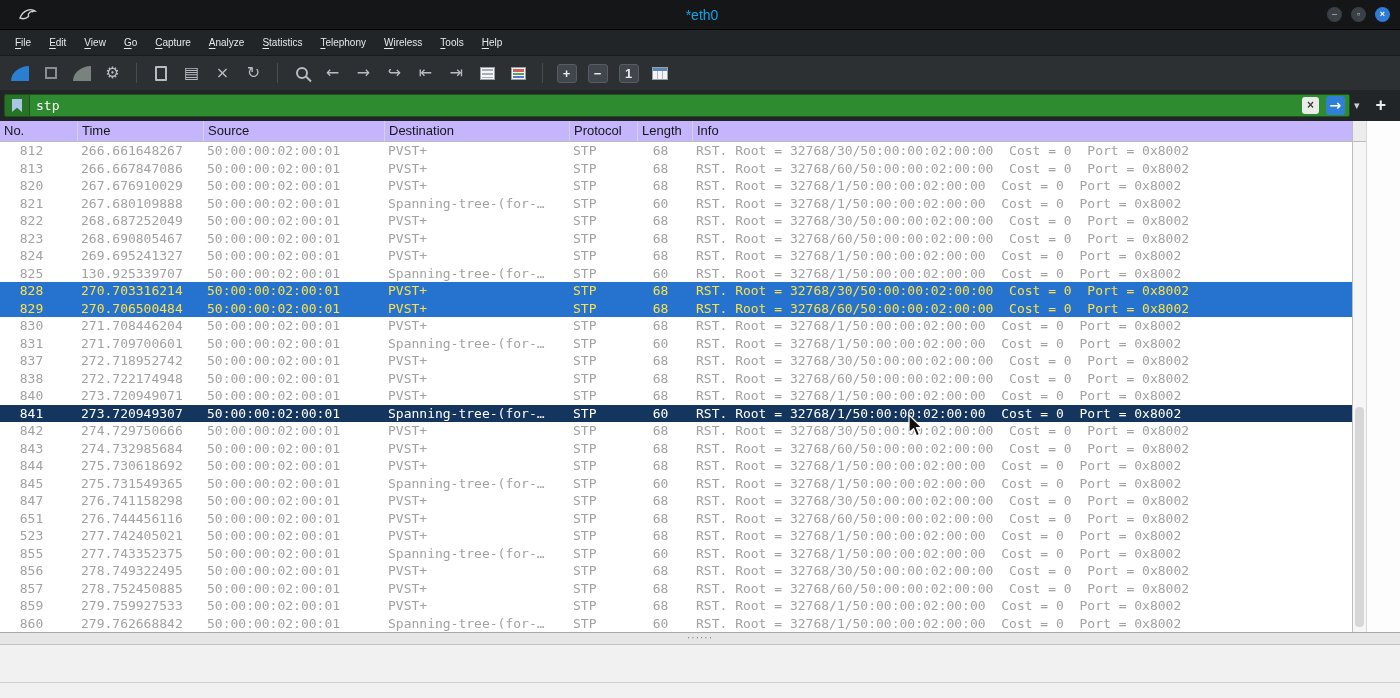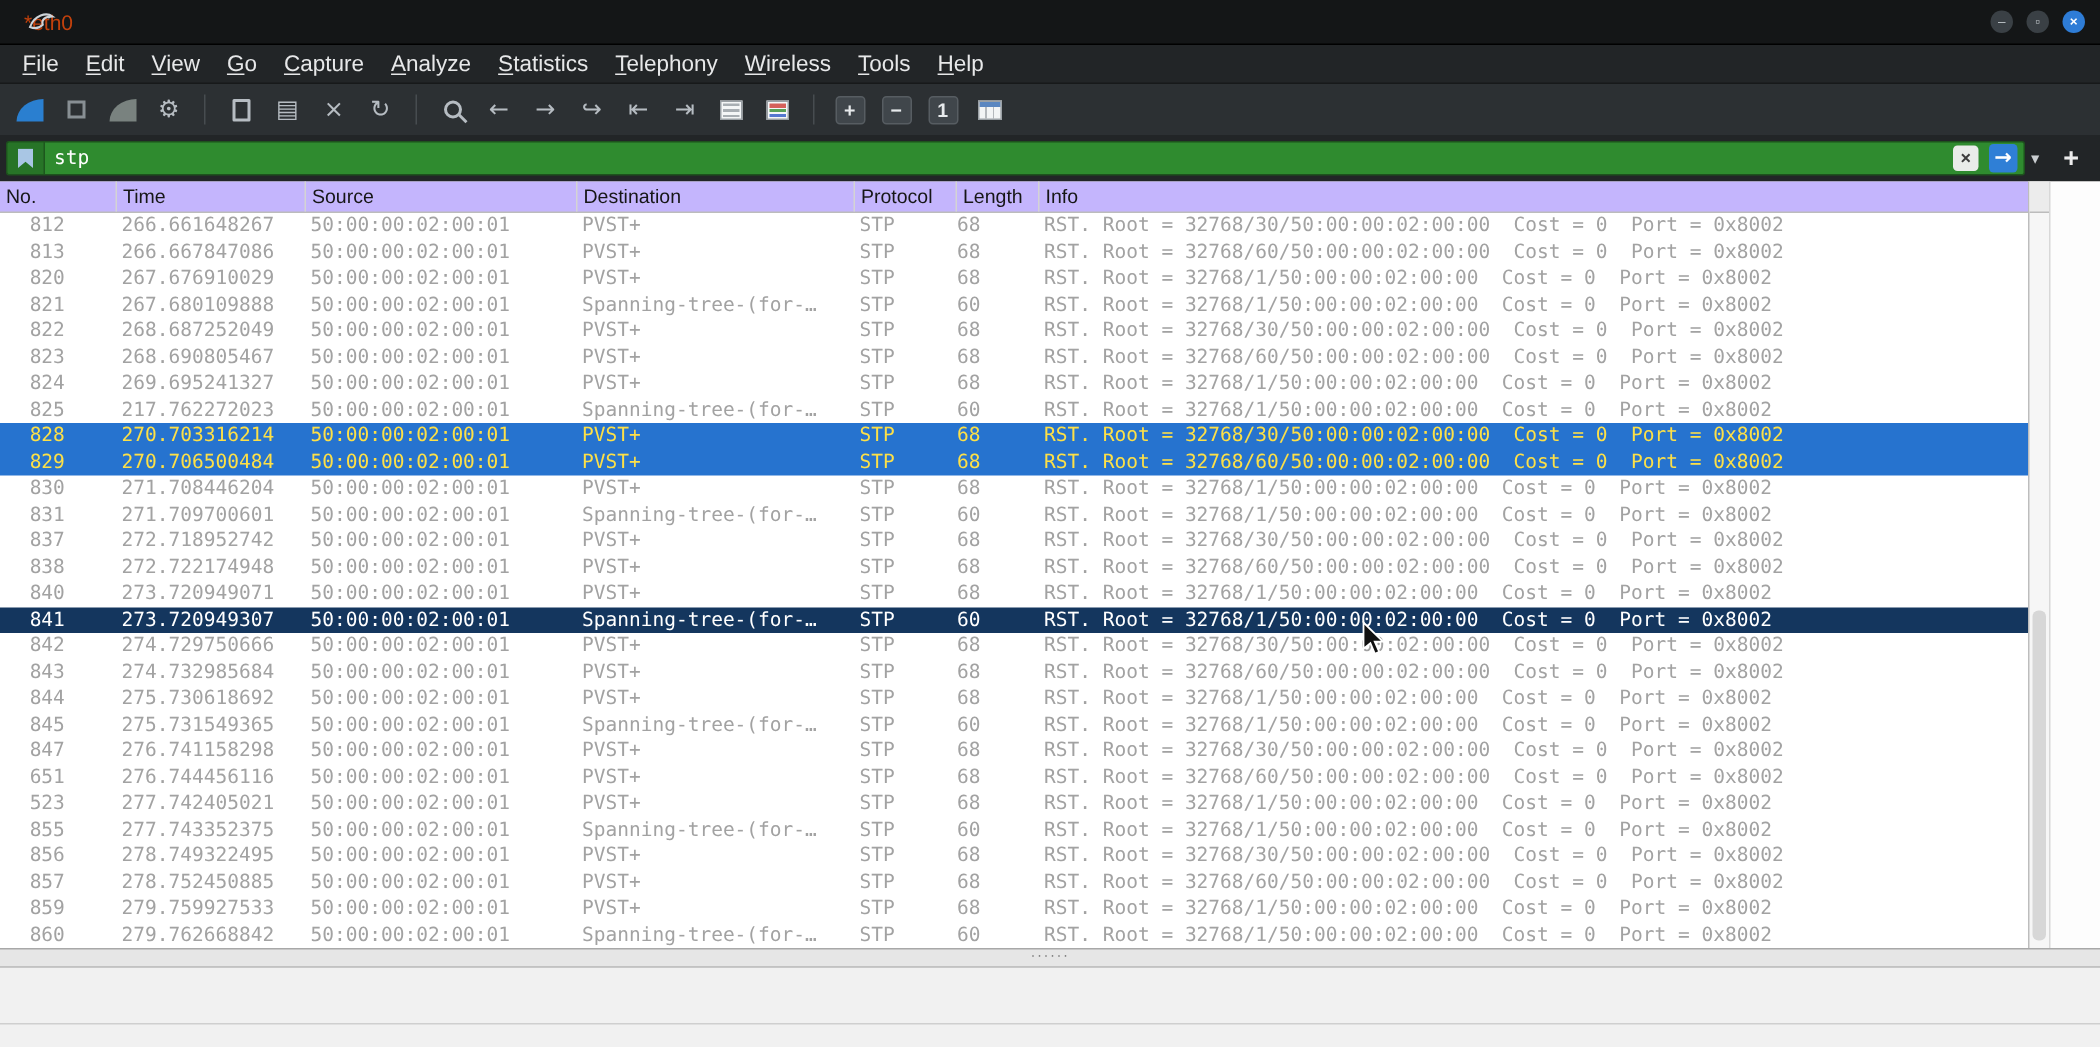--- a/index.html
+++ b/index.html
@@ -3,31 +3,31 @@
 <meta charset="utf-8">
 <style>
   *{box-sizing:border-box;margin:0;padding:0}
   html,body{width:1400px;height:698px;overflow:hidden;background:#0e0f10;
     font-family:"Liberation Sans",sans-serif}
   .window{width:1400px;height:698px;display:flex;flex-direction:column;position:relative}
 
   
   .titlebar{height:30px;background:#141617;display:flex;align-items:center;
     padding:0 10px 0 18px;position:relative;border-bottom:1px solid #000;flex:0 0 30px}
-  .title{position:absolute;left:16px;right:0;text-align:left;color:#c2410c;font-size:14px;pointer-events:none}
+  .title{position:absolute;left:4px;right:0;text-align:center;color:#0ea5e9;font-size:14px;pointer-events:none}
   .kali{width:20px;height:20px;z-index:2}
   .win-controls{margin-left:auto;display:flex;gap:9px;z-index:2}
   .wbtn{width:15px;height:15px;border-radius:50%;background:#3a4045;color:#c3c9ce;
     font-size:9px;line-height:15px;text-align:center}
   .wbtn.close{background:#2e7cd6;color:#fff;font-weight:bold}
 
   
   .menubar{height:26px;background:#222527;display:flex;align-items:center;
     padding-left:6px;border-bottom:1px solid #17191a;flex:0 0 26px}
-  .menu-item{color:#e7e8e9;font-size:15px;padding:3px 9px;border-radius:2px}
+  .menu-item{color:#e7e8e9;font-size:10px;padding:3px 9px;border-radius:2px}
   .menu-item u{text-decoration:underline;text-underline-offset:2px}
 
   
   .toolbar{height:34px;background:#2c3033;display:flex;align-items:center;
     padding-left:6px;gap:4px;flex:0 0 34px}
   .tb-btn{width:27px;height:27px;display:flex;align-items:center;justify-content:center;border-radius:3px}
   .tb-sep{width:1px;height:20px;background:#474c50;margin:0 6px}
   .glyph{font-size:16px;color:#b6bcc2;font-family:"DejaVu Sans",sans-serif;line-height:1}
   .fin{width:18px;height:15px;border-top-left-radius:100% 100%;display:inline-block}
   .fin.blue{background:#2a7fd0}.fin.gray{background:#79827f}
@@ -70,21 +70,21 @@
   .grid-cols{display:grid;grid-template-columns:78px 126px 181px 185px 68px 55px 1fr}
   .header-row{height:21px;background:#c4b5fd;border-bottom:1px solid #bcbcbc;flex:0 0 21px}
   .hcell{font-size:13px;color:#161616;line-height:20px;padding-left:4px;
     border-right:1px solid #d4d4d4;overflow:hidden;white-space:nowrap}
   .hcell:last-child{border-right:none}
   .rows{flex:1;background:#fff;overflow:hidden}
   .prow{height:17.5px;line-height:17.5px;font-family:"DejaVu Sans Mono",monospace;
     font-size:13px;color:var(--row-text,#a2a2a2);white-space:pre}
   .prow .c{overflow:hidden;white-space:pre;padding-left:3px}
   .prow .c-no{text-align:center;padding-right:15px;padding-left:0}
-  .prow .c-length{text-align:left;padding-right:10px;padding-left:0}
+  .prow .c-length{text-align:center;padding-right:10px;padding-left:0}
   .prow.selected{background:var(--row-selected-bg,#2673cf);color:#fde047}
   .prow.focused{background:var(--row-focused-bg,#14365e);color:#fff}
   .vscroll{width:14px;background:#f6f6f6;border-left:1px solid #bdbdbd;position:relative;flex:0 0 14px}
   .vscroll .spacer{height:21px;background:#ececec;border-bottom:1px solid #bcbcbc}
   .vthumb{position:absolute;left:2px;right:2px;top:56%;bottom:1%;background:#d7d7d7;border-radius:4px}
   .right-gutter{flex:1;background:#fdfdfd;border-left:1px solid #d8d8d8}
 
   
   .splitter{height:13px;background:#e6e6e6;border-top:1px solid #a8a8a8;border-bottom:1px solid #c2c2c2;
     text-align:center;color:#777;font-size:10px;line-height:9px;letter-spacing:1px;flex:0 0 13px}
@@ -217,21 +217,21 @@
           <div class="hcell">Info</div>
         </div>
       <div class="rows">
           <div class="prow grid-cols normal"><span class="c c-no">812</span><span class="c c-time">266.661648267</span><span class="c c-source">50:00:00:02:00:01</span><span class="c c-destination">PVST+</span><span class="c c-protocol">STP</span><span class="c c-length">68</span><span class="c c-info">RST. Root = 32768/30/50:00:00:02:00:00  Cost = 0  Port = 0x8002</span></div>
           <div class="prow grid-cols normal"><span class="c c-no">813</span><span class="c c-time">266.667847086</span><span class="c c-source">50:00:00:02:00:01</span><span class="c c-destination">PVST+</span><span class="c c-protocol">STP</span><span class="c c-length">68</span><span class="c c-info">RST. Root = 32768/60/50:00:00:02:00:00  Cost = 0  Port = 0x8002</span></div>
           <div class="prow grid-cols normal"><span class="c c-no">820</span><span class="c c-time">267.676910029</span><span class="c c-source">50:00:00:02:00:01</span><span class="c c-destination">PVST+</span><span class="c c-protocol">STP</span><span class="c c-length">68</span><span class="c c-info">RST. Root = 32768/1/50:00:00:02:00:00  Cost = 0  Port = 0x8002</span></div>
           <div class="prow grid-cols normal"><span class="c c-no">821</span><span class="c c-time">267.680109888</span><span class="c c-source">50:00:00:02:00:01</span><span class="c c-destination">Spanning-tree-(for-…</span><span class="c c-protocol">STP</span><span class="c c-length">60</span><span class="c c-info">RST. Root = 32768/1/50:00:00:02:00:00  Cost = 0  Port = 0x8002</span></div>
           <div class="prow grid-cols normal"><span class="c c-no">822</span><span class="c c-time">268.687252049</span><span class="c c-source">50:00:00:02:00:01</span><span class="c c-destination">PVST+</span><span class="c c-protocol">STP</span><span class="c c-length">68</span><span class="c c-info">RST. Root = 32768/30/50:00:00:02:00:00  Cost = 0  Port = 0x8002</span></div>
           <div class="prow grid-cols normal"><span class="c c-no">823</span><span class="c c-time">268.690805467</span><span class="c c-source">50:00:00:02:00:01</span><span class="c c-destination">PVST+</span><span class="c c-protocol">STP</span><span class="c c-length">68</span><span class="c c-info">RST. Root = 32768/60/50:00:00:02:00:00  Cost = 0  Port = 0x8002</span></div>
           <div class="prow grid-cols normal"><span class="c c-no">824</span><span class="c c-time">269.695241327</span><span class="c c-source">50:00:00:02:00:01</span><span class="c c-destination">PVST+</span><span class="c c-protocol">STP</span><span class="c c-length">68</span><span class="c c-info">RST. Root = 32768/1/50:00:00:02:00:00  Cost = 0  Port = 0x8002</span></div>
-          <div class="prow grid-cols normal"><span class="c c-no">825</span><span class="c c-time">217.762272023</span><span class="c c-source">50:00:00:02:00:01</span><span class="c c-destination">Spanning-tree-(for-…</span><span class="c c-protocol">STP</span><span class="c c-length">60</span><span class="c c-info">RST. Root = 32768/1/50:00:00:02:00:00  Cost = 0  Port = 0x8002</span></div>
+          <div class="prow grid-cols normal"><span class="c c-no">825</span><span class="c c-time">130.925339707</span><span class="c c-source">50:00:00:02:00:01</span><span class="c c-destination">Spanning-tree-(for-…</span><span class="c c-protocol">STP</span><span class="c c-length">60</span><span class="c c-info">RST. Root = 32768/1/50:00:00:02:00:00  Cost = 0  Port = 0x8002</span></div>
           <div class="prow grid-cols selected"><span class="c c-no">828</span><span class="c c-time">270.703316214</span><span class="c c-source">50:00:00:02:00:01</span><span class="c c-destination">PVST+</span><span class="c c-protocol">STP</span><span class="c c-length">68</span><span class="c c-info">RST. Root = 32768/30/50:00:00:02:00:00  Cost = 0  Port = 0x8002</span></div>
           <div class="prow grid-cols selected"><span class="c c-no">829</span><span class="c c-time">270.706500484</span><span class="c c-source">50:00:00:02:00:01</span><span class="c c-destination">PVST+</span><span class="c c-protocol">STP</span><span class="c c-length">68</span><span class="c c-info">RST. Root = 32768/60/50:00:00:02:00:00  Cost = 0  Port = 0x8002</span></div>
           <div class="prow grid-cols normal"><span class="c c-no">830</span><span class="c c-time">271.708446204</span><span class="c c-source">50:00:00:02:00:01</span><span class="c c-destination">PVST+</span><span class="c c-protocol">STP</span><span class="c c-length">68</span><span class="c c-info">RST. Root = 32768/1/50:00:00:02:00:00  Cost = 0  Port = 0x8002</span></div>
           <div class="prow grid-cols normal"><span class="c c-no">831</span><span class="c c-time">271.709700601</span><span class="c c-source">50:00:00:02:00:01</span><span class="c c-destination">Spanning-tree-(for-…</span><span class="c c-protocol">STP</span><span class="c c-length">60</span><span class="c c-info">RST. Root = 32768/1/50:00:00:02:00:00  Cost = 0  Port = 0x8002</span></div>
           <div class="prow grid-cols normal"><span class="c c-no">837</span><span class="c c-time">272.718952742</span><span class="c c-source">50:00:00:02:00:01</span><span class="c c-destination">PVST+</span><span class="c c-protocol">STP</span><span class="c c-length">68</span><span class="c c-info">RST. Root = 32768/30/50:00:00:02:00:00  Cost = 0  Port = 0x8002</span></div>
           <div class="prow grid-cols normal"><span class="c c-no">838</span><span class="c c-time">272.722174948</span><span class="c c-source">50:00:00:02:00:01</span><span class="c c-destination">PVST+</span><span class="c c-protocol">STP</span><span class="c c-length">68</span><span class="c c-info">RST. Root = 32768/60/50:00:00:02:00:00  Cost = 0  Port = 0x8002</span></div>
           <div class="prow grid-cols normal"><span class="c c-no">840</span><span class="c c-time">273.720949071</span><span class="c c-source">50:00:00:02:00:01</span><span class="c c-destination">PVST+</span><span class="c c-protocol">STP</span><span class="c c-length">68</span><span class="c c-info">RST. Root = 32768/1/50:00:00:02:00:00  Cost = 0  Port = 0x8002</span></div>
           <div class="prow grid-cols focused"><span class="c c-no">841</span><span class="c c-time">273.720949307</span><span class="c c-source">50:00:00:02:00:01</span><span class="c c-destination">Spanning-tree-(for-…</span><span class="c c-protocol">STP</span><span class="c c-length">60</span><span class="c c-info">RST. Root = 32768/1/50:00:00:02:00:00  Cost = 0  Port = 0x8002</span></div>
           <div class="prow grid-cols normal"><span class="c c-no">842</span><span class="c c-time">274.729750666</span><span class="c c-source">50:00:00:02:00:01</span><span class="c c-destination">PVST+</span><span class="c c-protocol">STP</span><span class="c c-length">68</span><span class="c c-info">RST. Root = 32768/30/50:00:00:02:00:00  Cost = 0  Port = 0x8002</span></div>
           <div class="prow grid-cols normal"><span class="c c-no">843</span><span class="c c-time">274.732985684</span><span class="c c-source">50:00:00:02:00:01</span><span class="c c-destination">PVST+</span><span class="c c-protocol">STP</span><span class="c c-length">68</span><span class="c c-info">RST. Root = 32768/60/50:00:00:02:00:00  Cost = 0  Port = 0x8002</span></div>

